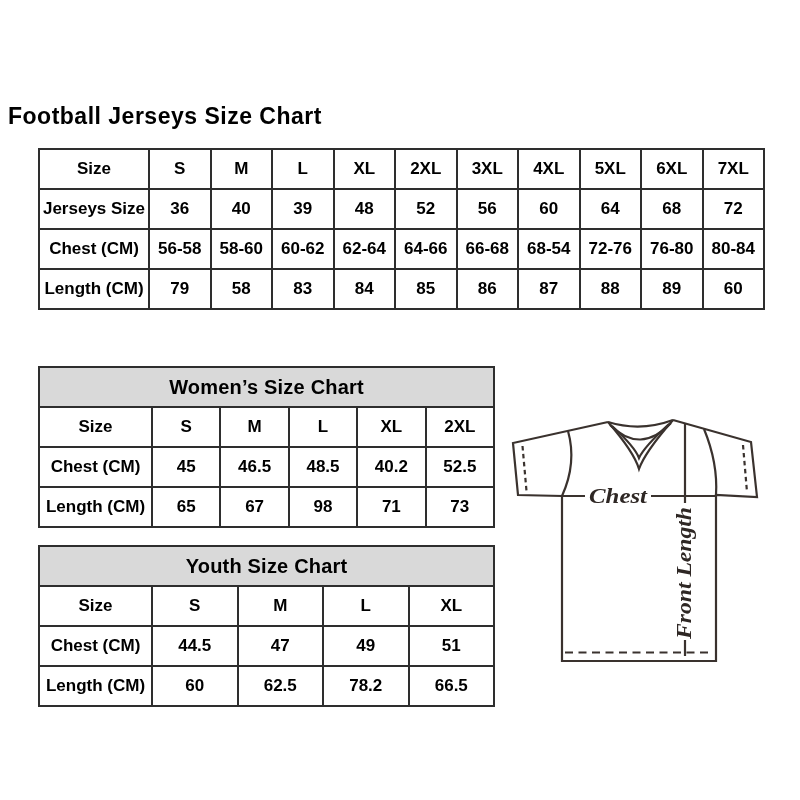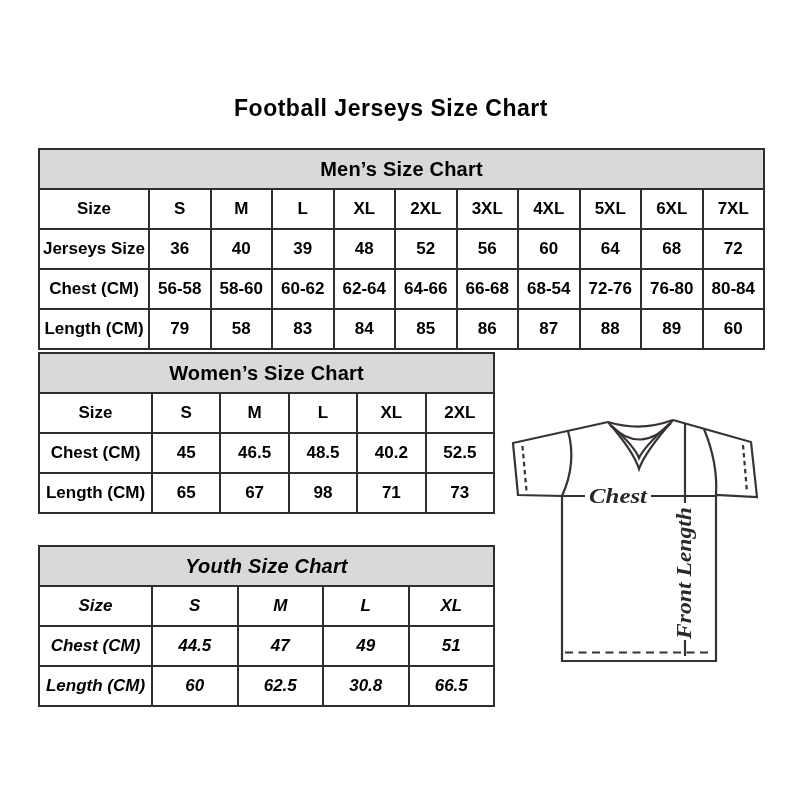--- a/index.html
+++ b/index.html
@@ -1,39 +1,39 @@
 <!DOCTYPE html>
 <html><head>
 <meta charset="utf-8">
 <style>
   html,body { margin:0; padding:0; background:#ffffff; }
   .canvas {
     position:relative; width:800px; height:800px; background:#ffffff;
     font-family:"Liberation Sans", sans-serif; overflow:hidden;
   }
   .title {
-    position:absolute; top:95px; left:0; width:782px; margin:0;
-    text-align:center; font-size:23px; font-weight:700; color:#000;
+    position:absolute; top:95px; left:0; width:782px; margin:8px;
+    font-size:23px; font-weight:700; color:#000;
     letter-spacing:0.5px;
   }
   table.size-table {
     position:absolute; border-collapse:collapse; table-layout:fixed;
     background:#fff;
   }
   .size-table th, .size-table td {
     border:2px solid #2e2e2e; text-align:center; vertical-align:middle;
     font-weight:700; font-size:17px; color:#000; padding:0; overflow:hidden;
   }
   .size-table tr { height:40px; }
   .size-table tr.section-header th {
     background:#d9d9d9; font-size:20px; letter-spacing:0.2px;
   }
   table.men   { left:38px; top:148px; width:725px; }
-  table.women { left:38px; top:352px; width:455px; }
-  table.youth { left:38px; top:545px; width:455px;font-style:italic; }
+  table.women { left:38px; top:366px; width:455px; }
+  table.youth { left:38px; top:545px; width:455px; }
   .jersey { position:absolute; left:505px; top:405px; }
   .jersey path, .jersey line { stroke:#3a322e; stroke-width:2.2; fill:none; }
   .jersey text {
     font-family:"Liberation Serif", serif; font-style:italic; font-weight:700;
     fill:#2e2724; stroke:none;
   }
 </style>
 </head>
 <body>
 
@@ -49,23 +49,20 @@
         <col style="width:61.5px">
         <col style="width:61.5px">
         <col style="width:61.5px">
       <col style="width:61.5px">
         <col style="width:61.5px">
         <col style="width:61.5px">
         <col style="width:61.5px">
         <col style="width:61.5px">
     </colgroup>
     <tbody>
-        <tr class="section-header">
-      <th colspan="11">Men’s Size Chart</th>
-    </tr>
     <tr>
       <th>Size</th>
       <td>S</td>
       <td>M</td>
       <td>L</td>
       <td>XL</td>
       <td>2XL</td>
       <td>3XL</td>
       <td>4XL</td>
       <td>5XL</td>
@@ -177,21 +174,21 @@
       <th>Chest (CM)</th>
       <td>44.5</td>
       <td>47</td>
       <td>49</td>
       <td>51</td>
     </tr>
     <tr>
       <th>Length (CM)</th>
       <td>60</td>
       <td>62.5</td>
-      <td>30.8</td>
+      <td>78.2</td>
       <td>66.5</td>
     </tr>
   </tbody>
     </table>
 
   <svg class="jersey" width="262" height="260" viewBox="0 0 262 260">
 
     <path d="M 103,17 L 8,38 L 13,90 L 57,91 L 57,256 L 211,256 L 211,90 L 252,92 L 246,37 L 168,15"></path>
 
     <path d="M 63,26 Q 72,58 57,91"></path>

